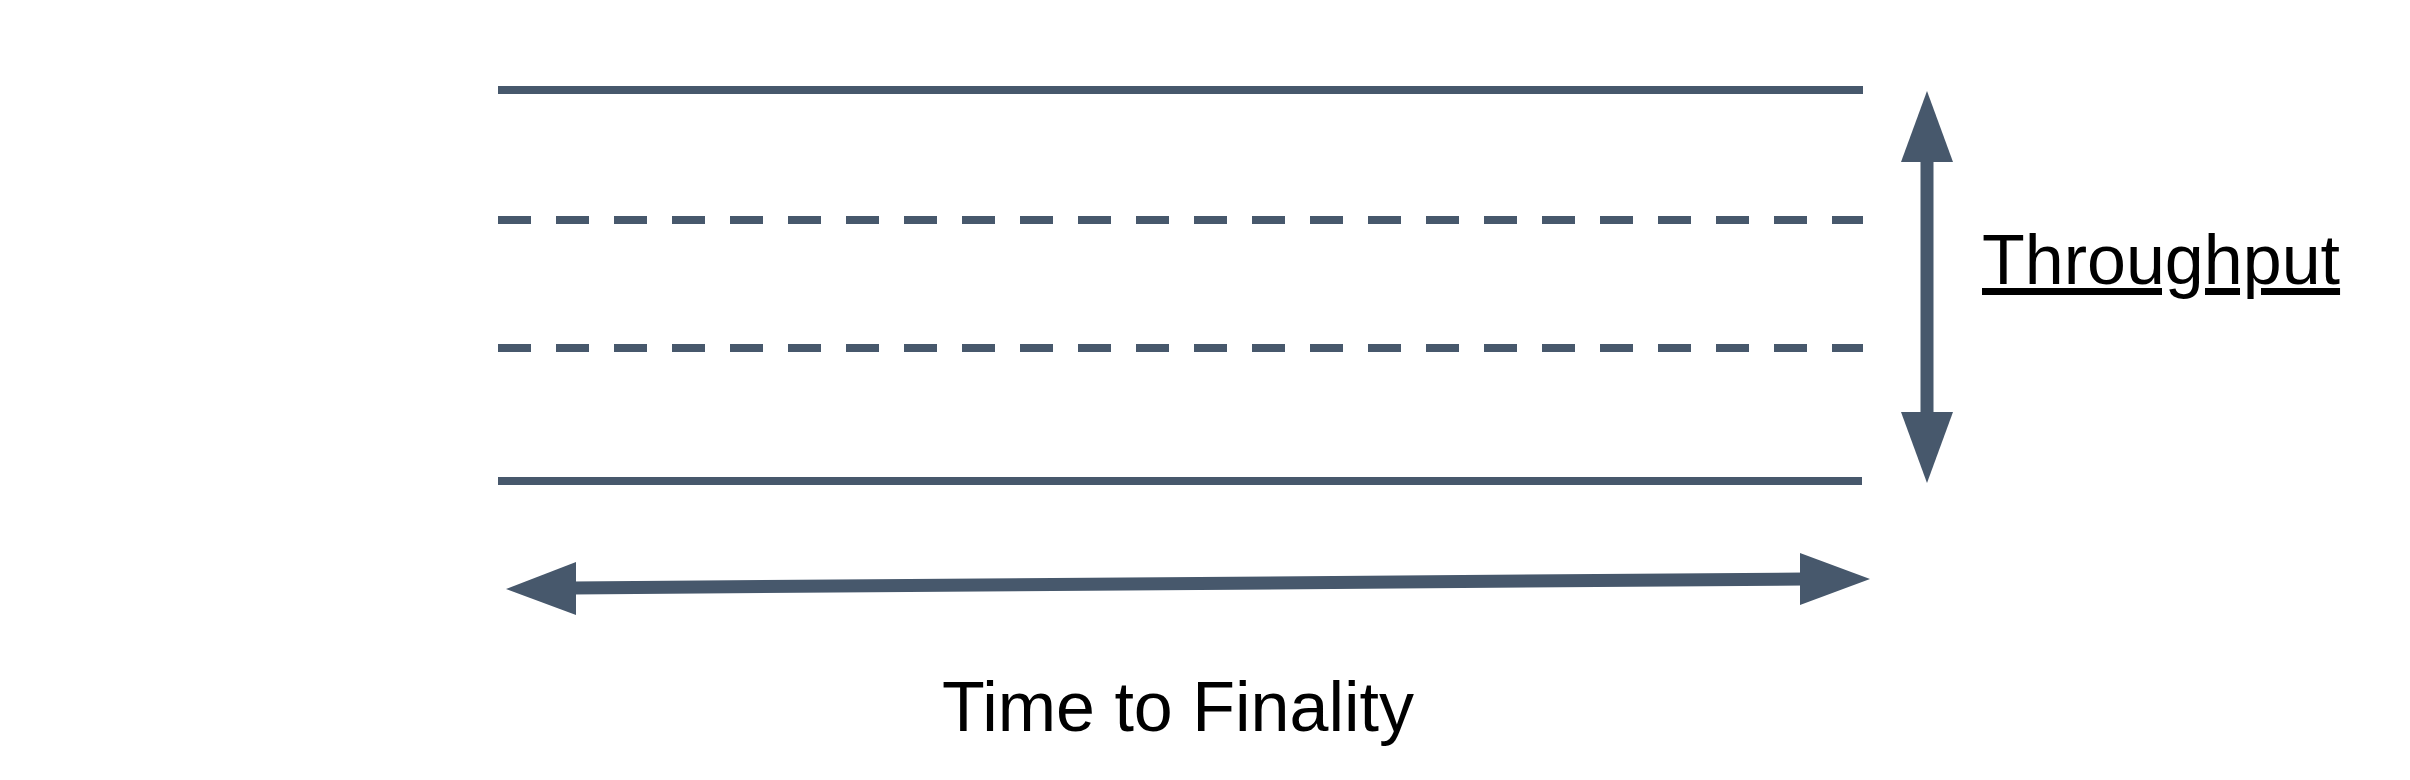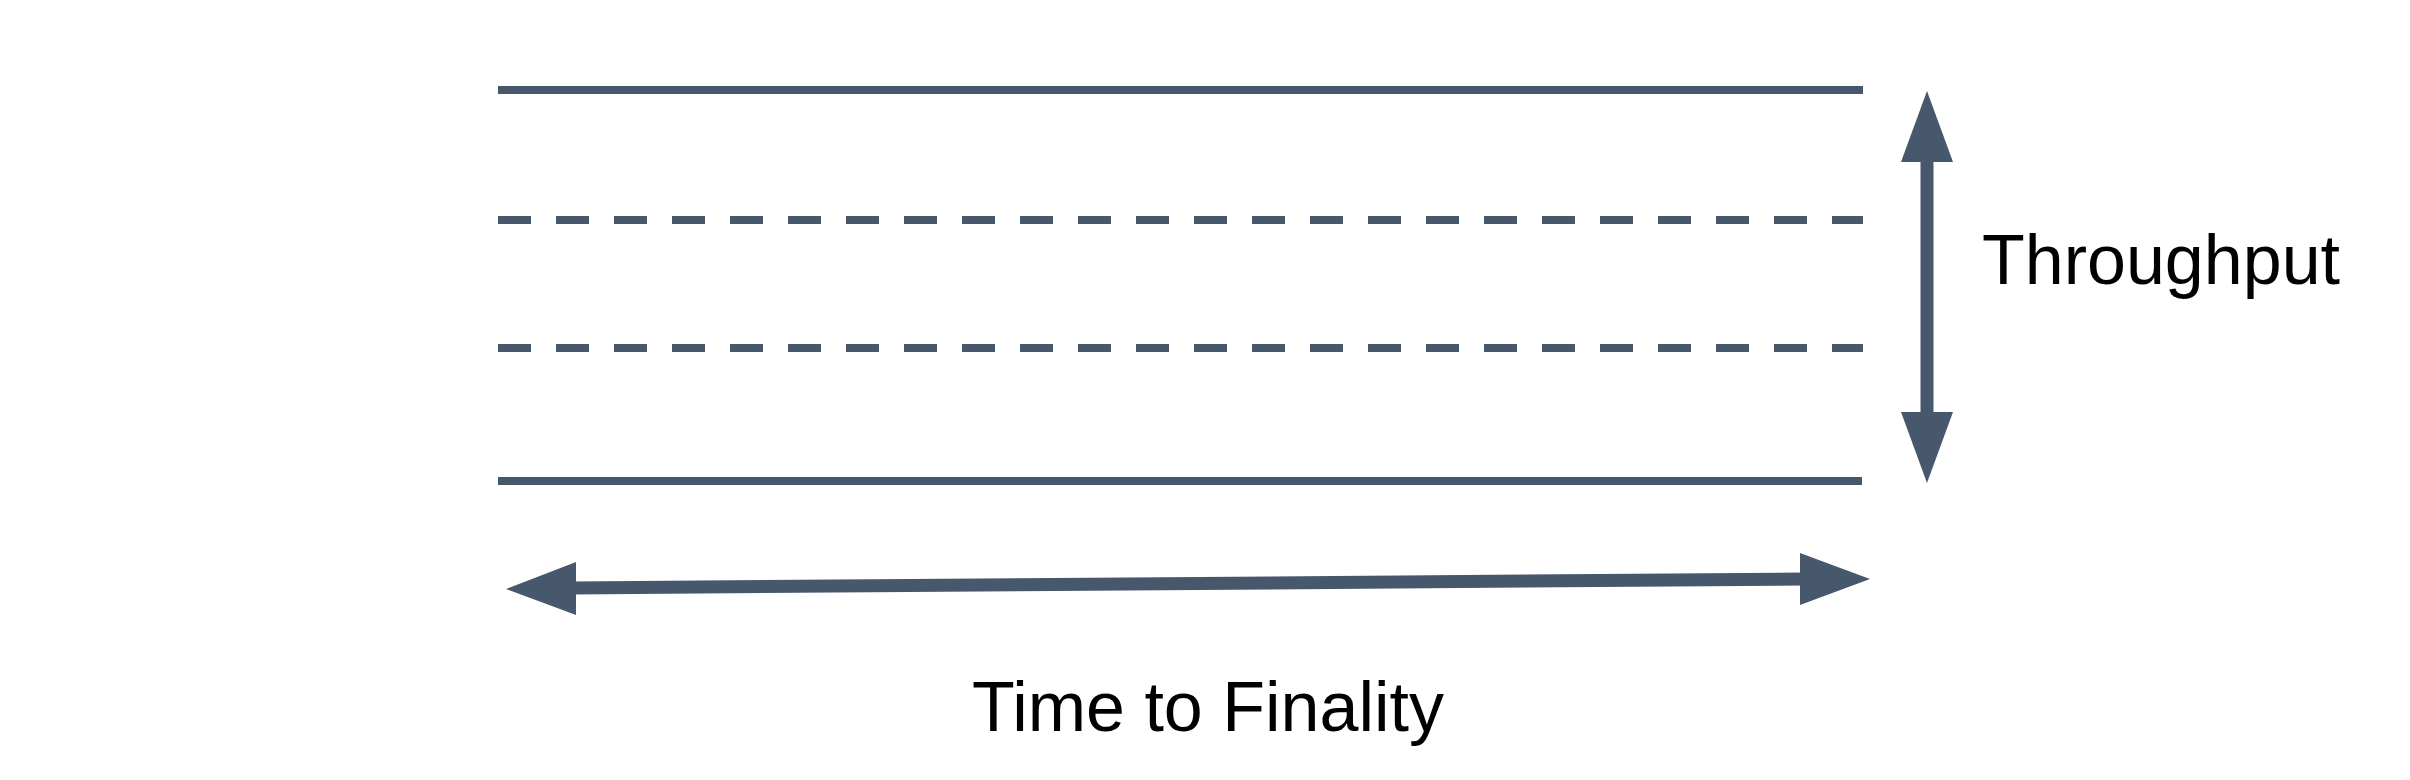--- a/index.html
+++ b/index.html
@@ -51,23 +51,24 @@
     position: absolute;
     font-size: 70px;
     line-height: 1;
     color: var(--text, #000000);
     white-space: nowrap;
     letter-spacing: 0;
   }
   .label-throughput {
     left: 1982px;
     top: 225px;
+    text-decoration: underline;
   }
   .label-time-to-finality {
-    left: 972px;
+    left: 942px;
     top: 672px;
   }
 </style>
 </head>
 <body>
 
 <div class="canvas">
 
   <svg class="diagram-svg" viewBox="0 0 2410 780" xmlns="http://www.w3.org/2000/svg">
 

